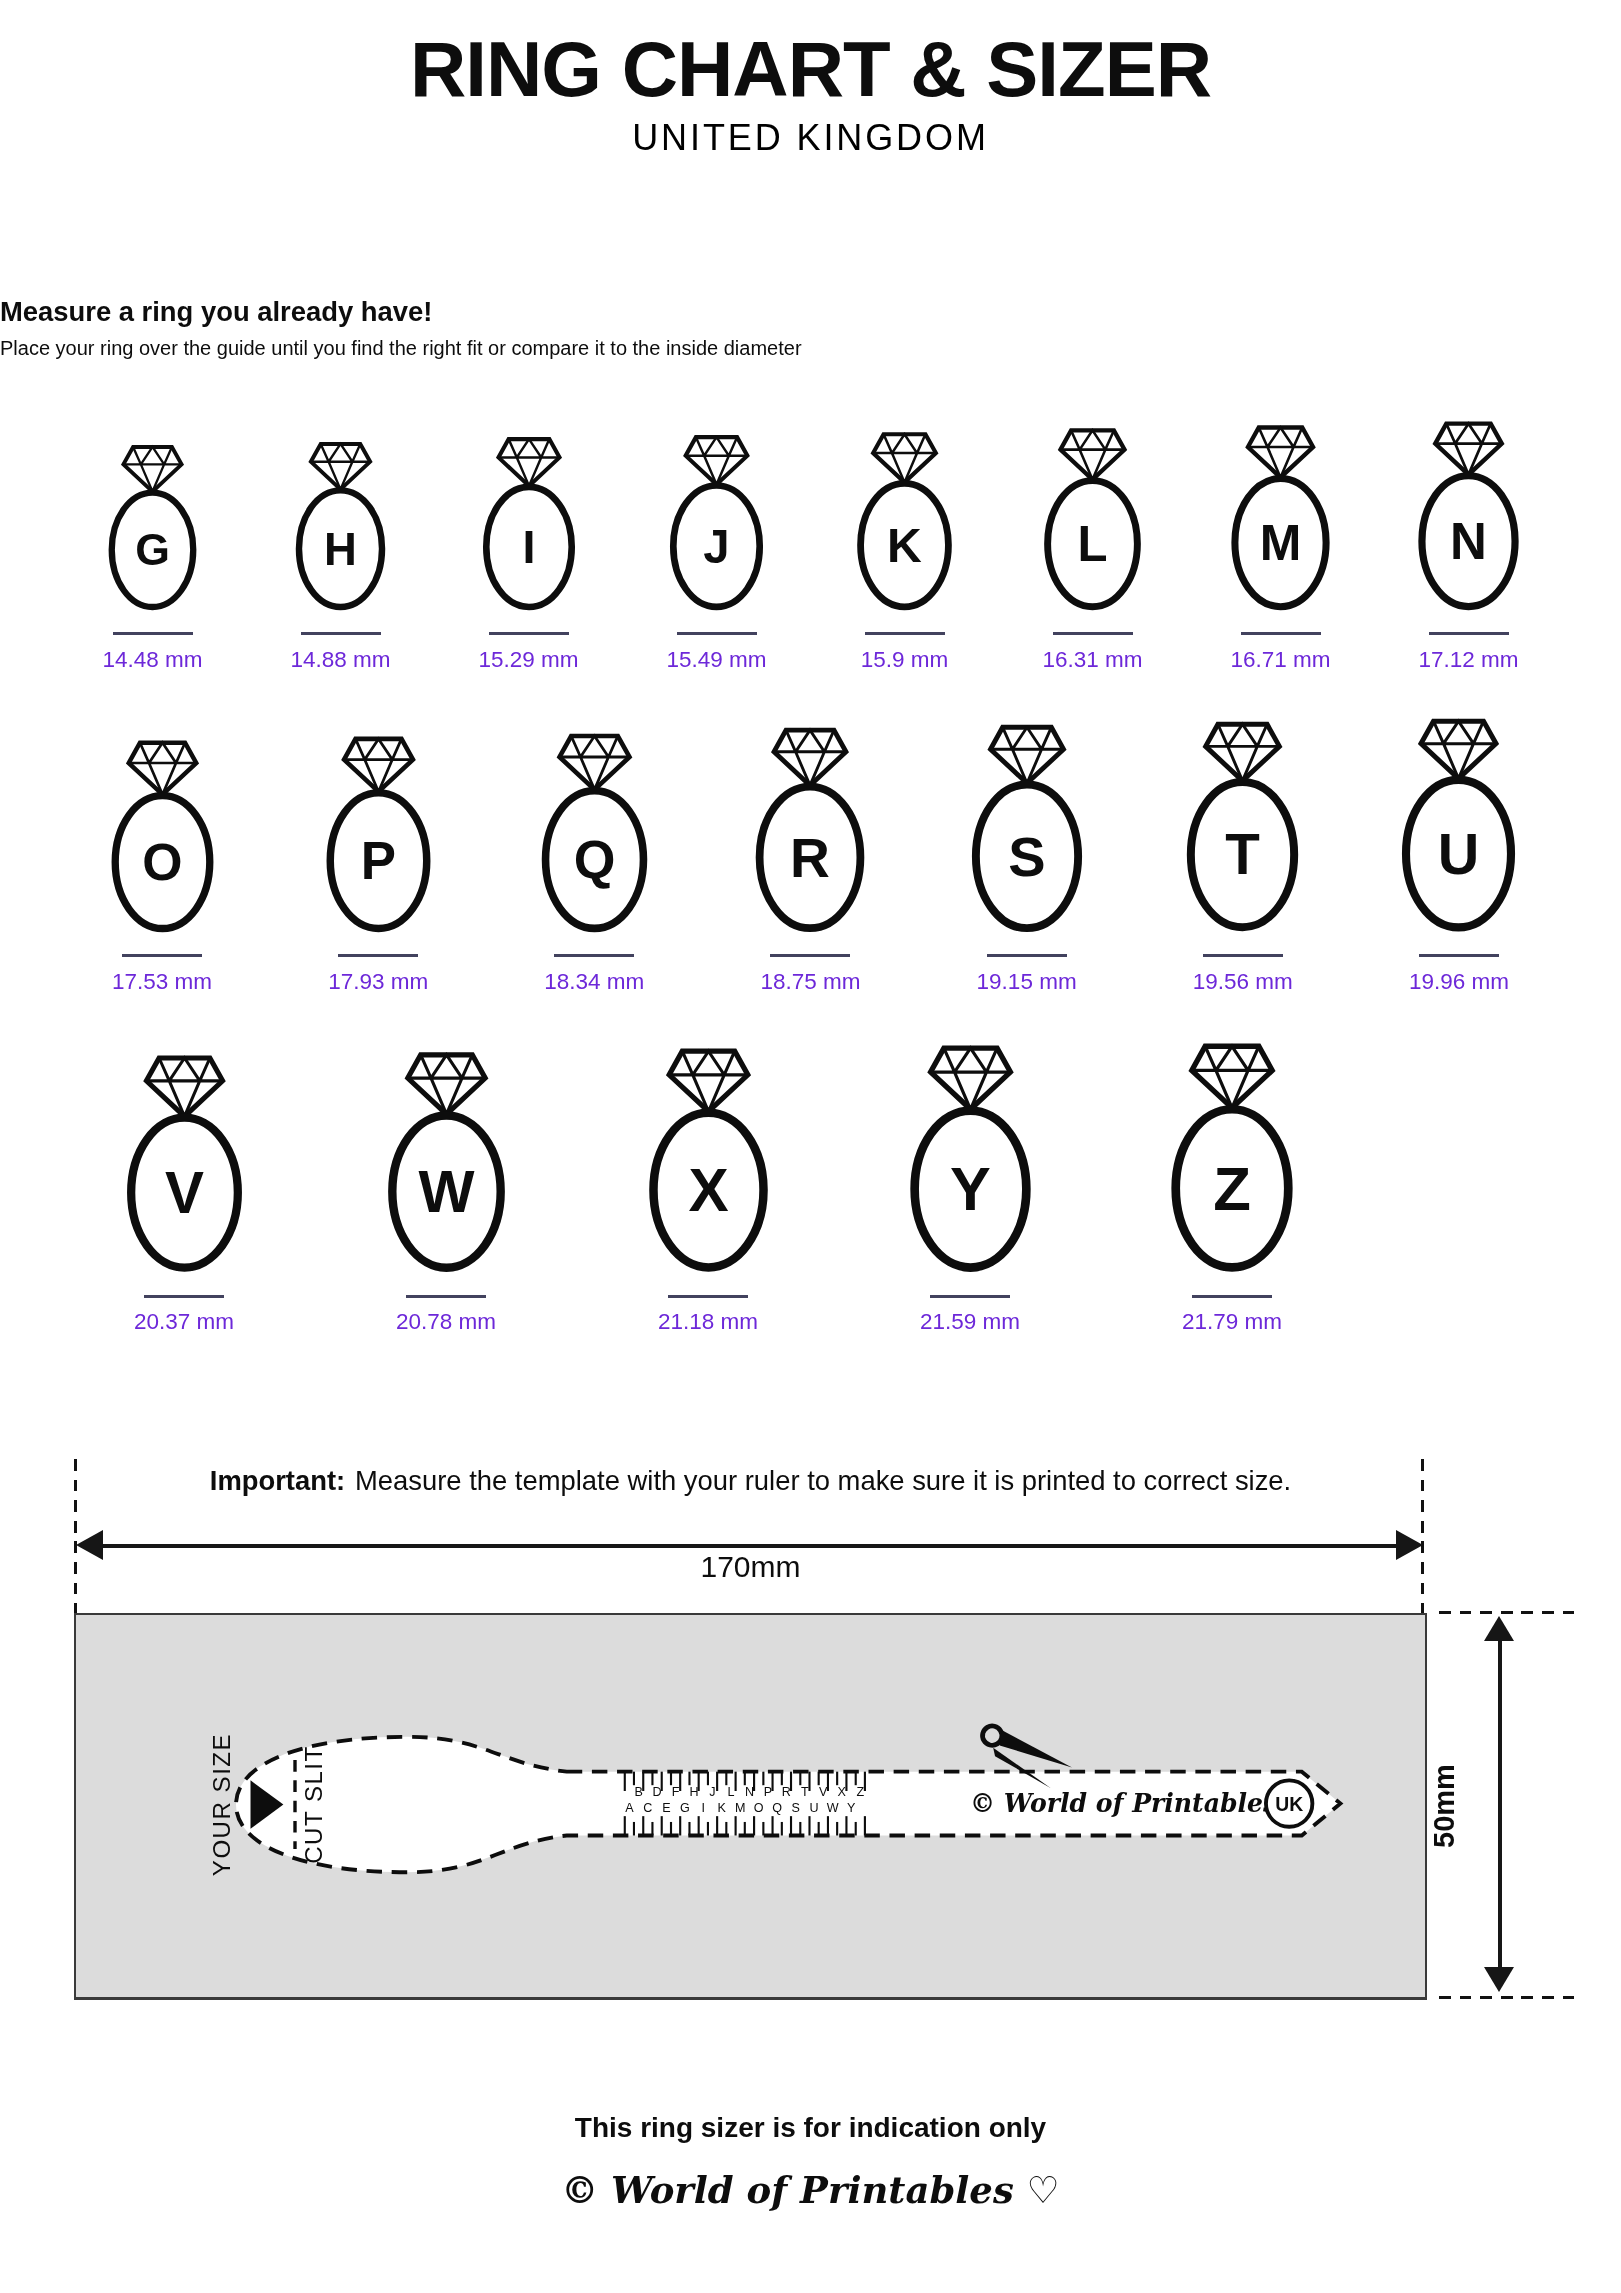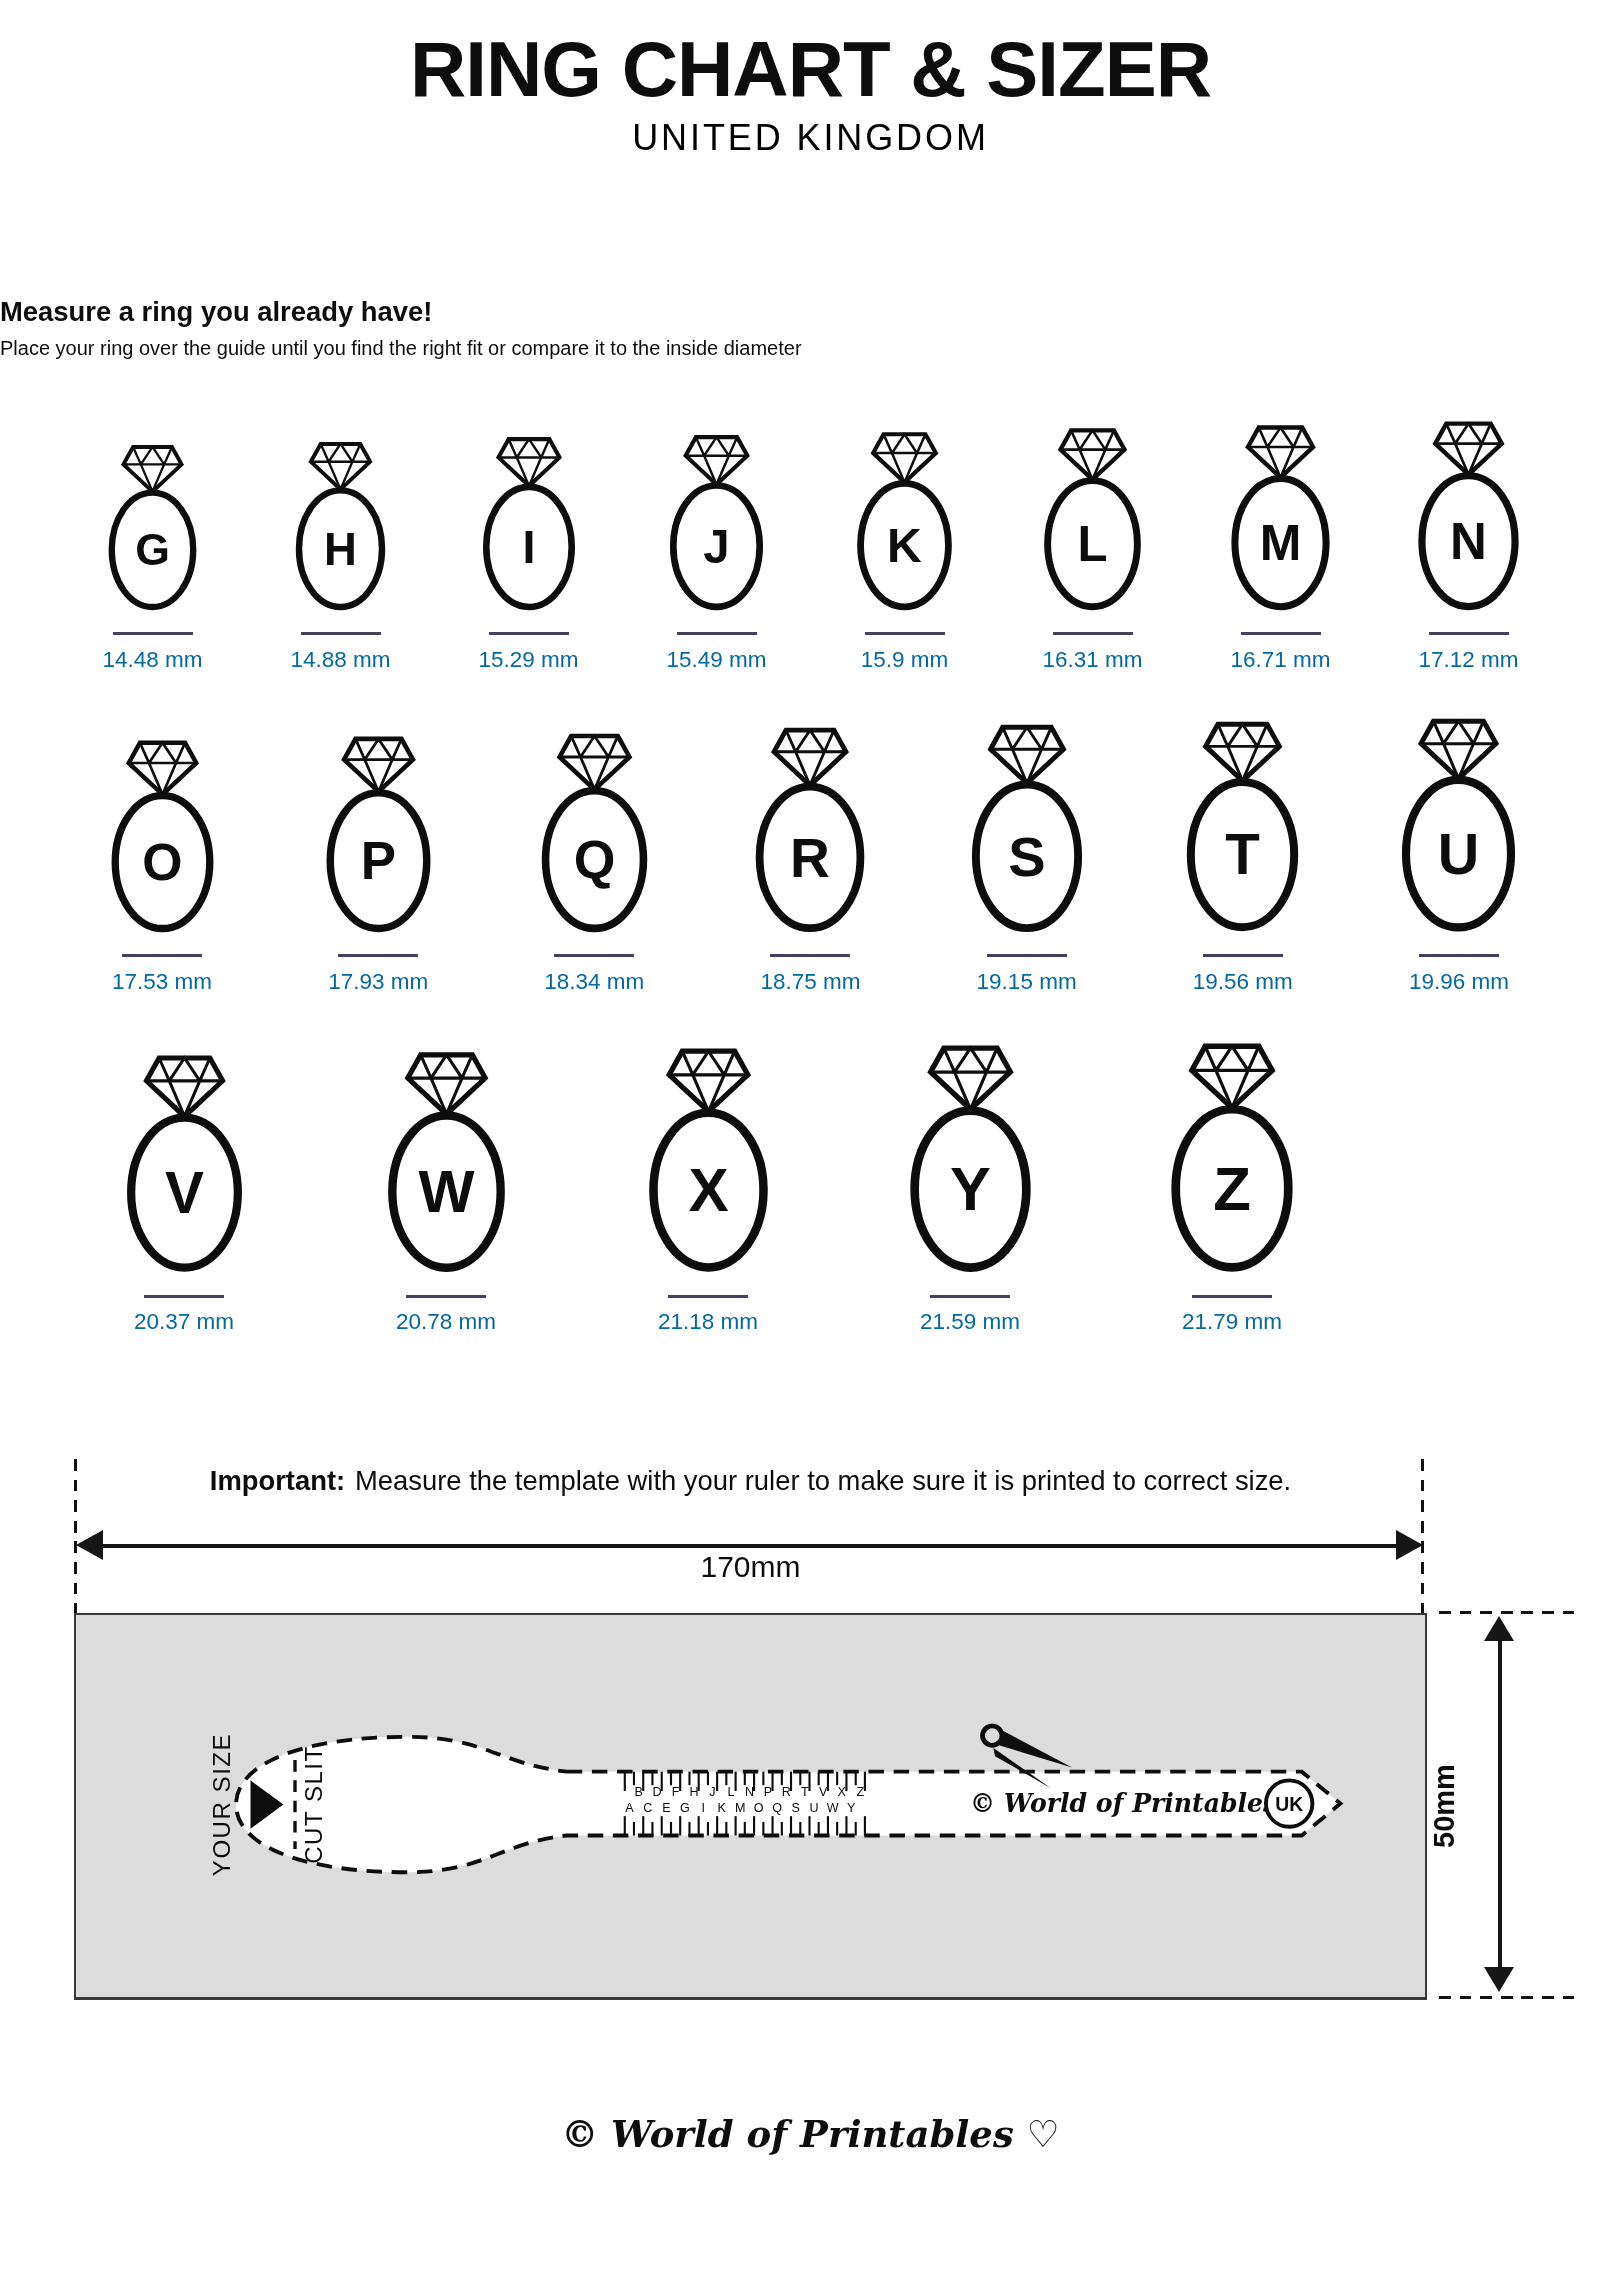--- a/index.html
+++ b/index.html
@@ -19,21 +19,21 @@
   .row2{margin:33px 0 0 91px;column-gap:76px;}
   .ring-cell{display:flex;flex-direction:column;align-items:center;}
   .row0 .ring-cell{width:167px;}
   .row1 .ring-cell{width:186px;}
   .row2 .ring-cell{width:186px;}
   .ring-figure{display:flex;align-items:flex-end;justify-content:center;}
   .row0 .ring-figure{height:208px;}
   .row1 .ring-figure{height:227px;}
   .row2 .ring-figure{height:245px;}
   .ring-underline{width:80px;height:2.9px;background:#42425e;margin-top:21.6px;}
-  .ring-label{font-size:22.5px;margin-top:11.8px;color:#0369a1;}
+  .ring-label{font-size:22.5px;margin-top:11.8px;color:#6d28d9;}
   .sizer-section{position:relative;width:1621px;height:551px;margin-top:116px;}
   .important-line{position:absolute;top:13.7px;left:74px;width:1353px;text-align:center;font-size:27.4px;}
   .important-bold{font-weight:bold;margin-right:9.8px;}
   .vdash{position:absolute;width:2.9px;background:repeating-linear-gradient(to bottom,#111 0 11.8px,transparent 11.8px 20.6px);}
   #vdash-left{left:74px;top:7.8px;height:154px;}
   #vdash-right{left:1421px;top:7.8px;height:154px;}
   .harrow-line{position:absolute;left:102px;top:93px;width:1296px;height:3.9px;background:#161616;}
   .harrow-head{position:absolute;top:79px;width:0;height:0;border-top:15.7px solid transparent;border-bottom:15.7px solid transparent;}
   #harrow-left{left:76px;border-right:27.4px solid #161616;}
   #harrow-right{left:1396px;border-left:27.4px solid #161616;}
@@ -467,15 +467,16 @@
 
   <div class="hdash" id="hdash-top"></div>
   <div class="hdash" id="hdash-bottom"></div>
   <div class="varrow-line"></div>
   <div class="varrow-head" id="varrow-top"></div>
   <div class="varrow-head" id="varrow-bottom"></div>
   <div class="height-label">50mm</div>
 </div>
 
 <div class="footer">
+  <div class="footer-bold">This ring sizer is for indication only</div>
   <div class="footer-brand">© World of Printables ♡</div>
 </div>
 
 
 </body></html>

